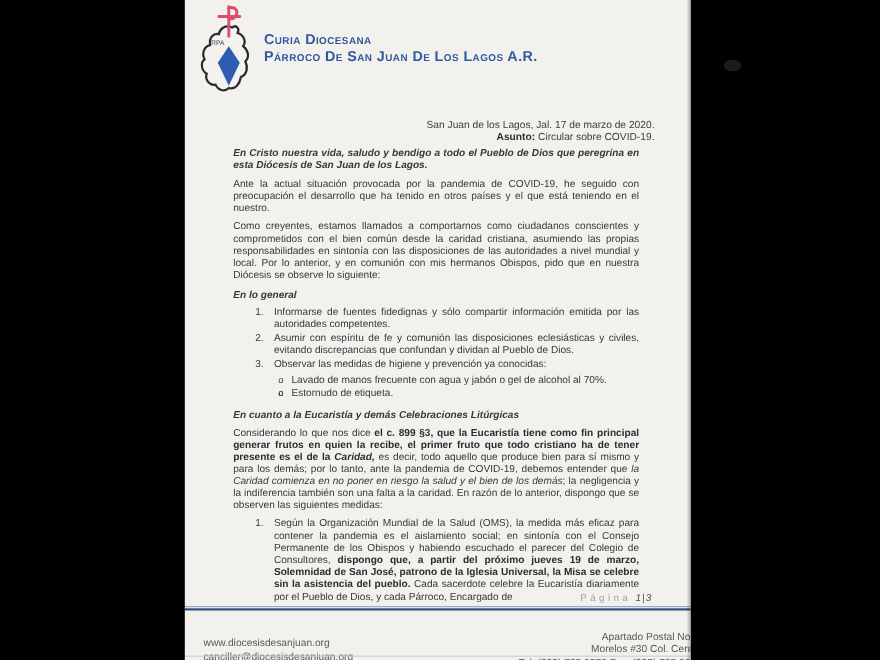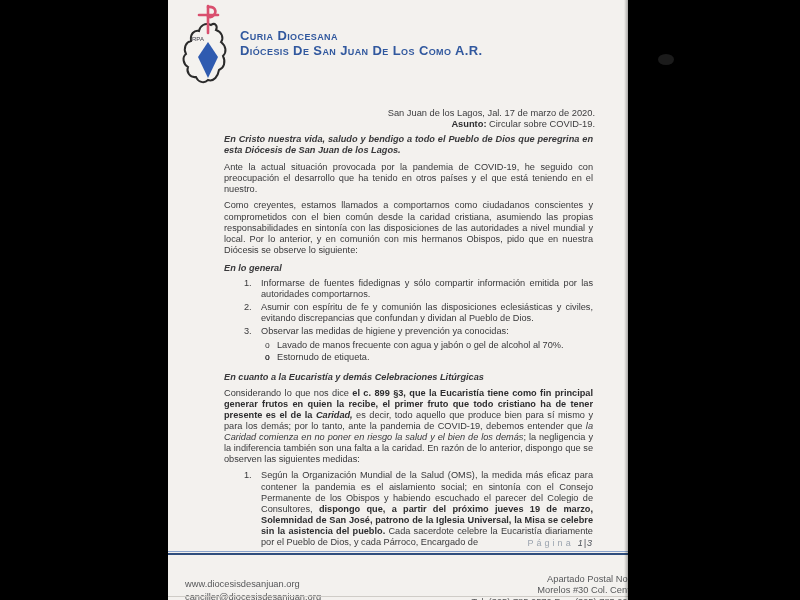--- a/index.html
+++ b/index.html
@@ -29,21 +29,21 @@
     font-size:13px;line-height:15px;
   }
   
   .meta{
     position:absolute;top:108px;right:33px;text-align:right;
     font-size:9.3px;line-height:11.3px;color:#3c3c3e;
   }
   .meta b{color:#2e2e30;margin-left:19px;}
   
   .content{
-    position:absolute;left:56px;top:134px;width:369px;
+    position:absolute;left:44px;top:134px;width:369px;
     font-size:9.2px;line-height:11.1px;color:#38383a;text-align:justify;
   }
   .p{margin:0 0 5px 0;}
   .greeting{font-weight:bold;font-style:italic;margin-bottom:6px;}
   .section-h{font-weight:bold;font-style:italic;margin:7px 0 4px 0;}
   .section-h2{font-weight:bold;font-style:italic;margin:9px 0 5px 0;}
   .li{position:relative;padding-left:37px;margin-bottom:2px;text-align:justify;}
   .li .marker{position:absolute;left:20px;top:0;}
   .li.sub{padding-left:53px;margin-bottom:1px;}
   .li.sub .marker{left:41px;font-size:8.5px;}
@@ -82,38 +82,38 @@
     <g stroke="#d94f6e" stroke-width="2.6" fill="none" stroke-linecap="round">
       <line x1="30" y1="2" x2="30" y2="29"></line>
       <line x1="21" y1="11" x2="40" y2="11"></line>
       <path d="M30,3 C37,2 39,7 36,11 C34,13.5 32,13.5 30,12.5"></path>
     </g>
     <polygon points="30,38 40,53 30,74 20,53" fill="#2f5bb0"></polygon>
     <text x="14" y="37" font-size="6" fill="#3b3b46">RPA</text>
   </svg>
   <div class="org">
     <div>Curia Diocesana</div>
-    <div>Diócesis De San Juan De Los Como A.R.</div>
+    <div>Párroco De San Juan De Los Lagos A.R.</div>
   </div>
 
   <div class="meta">
     <div>San Juan de los Lagos, Jal. 17 de marzo de 2020.</div>
     <div><b>Asunto:</b><span> Circular sobre COVID-19.</span></div>
   </div>
 
   <div class="content">
     <div class="p greeting">En Cristo nuestra vida, saludo y bendigo a todo el Pueblo de Dios que peregrina en esta Diócesis de San Juan de los Lagos.</div>
     <div class="p">Ante la actual situación provocada por la pandemia de COVID-19, he seguido con preocupación el desarrollo que ha tenido en otros países y el que está teniendo en el nuestro.</div>
     <div class="p">Como creyentes, estamos llamados a comportarnos como ciudadanos conscientes y comprometidos con el bien común desde la caridad cristiana, asumiendo las propias responsabilidades en sintonía con las disposiciones de las autoridades a nivel mundial y local. Por lo anterior, y en comunión con mis hermanos Obispos, pido que en nuestra Diócesis se observe lo siguiente:</div>
 
     <div class="section-h">En lo general</div>
 
     <div class="li">
       <span class="marker">1.</span>
-      <span>Informarse de fuentes fidedignas y sólo compartir información emitida por las autoridades comportarnos.</span>
+      <span>Informarse de fuentes fidedignas y sólo compartir información emitida por las autoridades competentes.</span>
     </div>
     <div class="li">
       <span class="marker">2.</span>
       <span>Asumir con espíritu de fe y comunión las disposiciones eclesiásticas y civiles, evitando discrepancias que confundan y dividan al Pueblo de Dios.</span>
     </div>
     <div class="li">
       <span class="marker">3.</span>
       <span>Observar las medidas de higiene y prevención ya conocidas:</span>
     </div>
 

